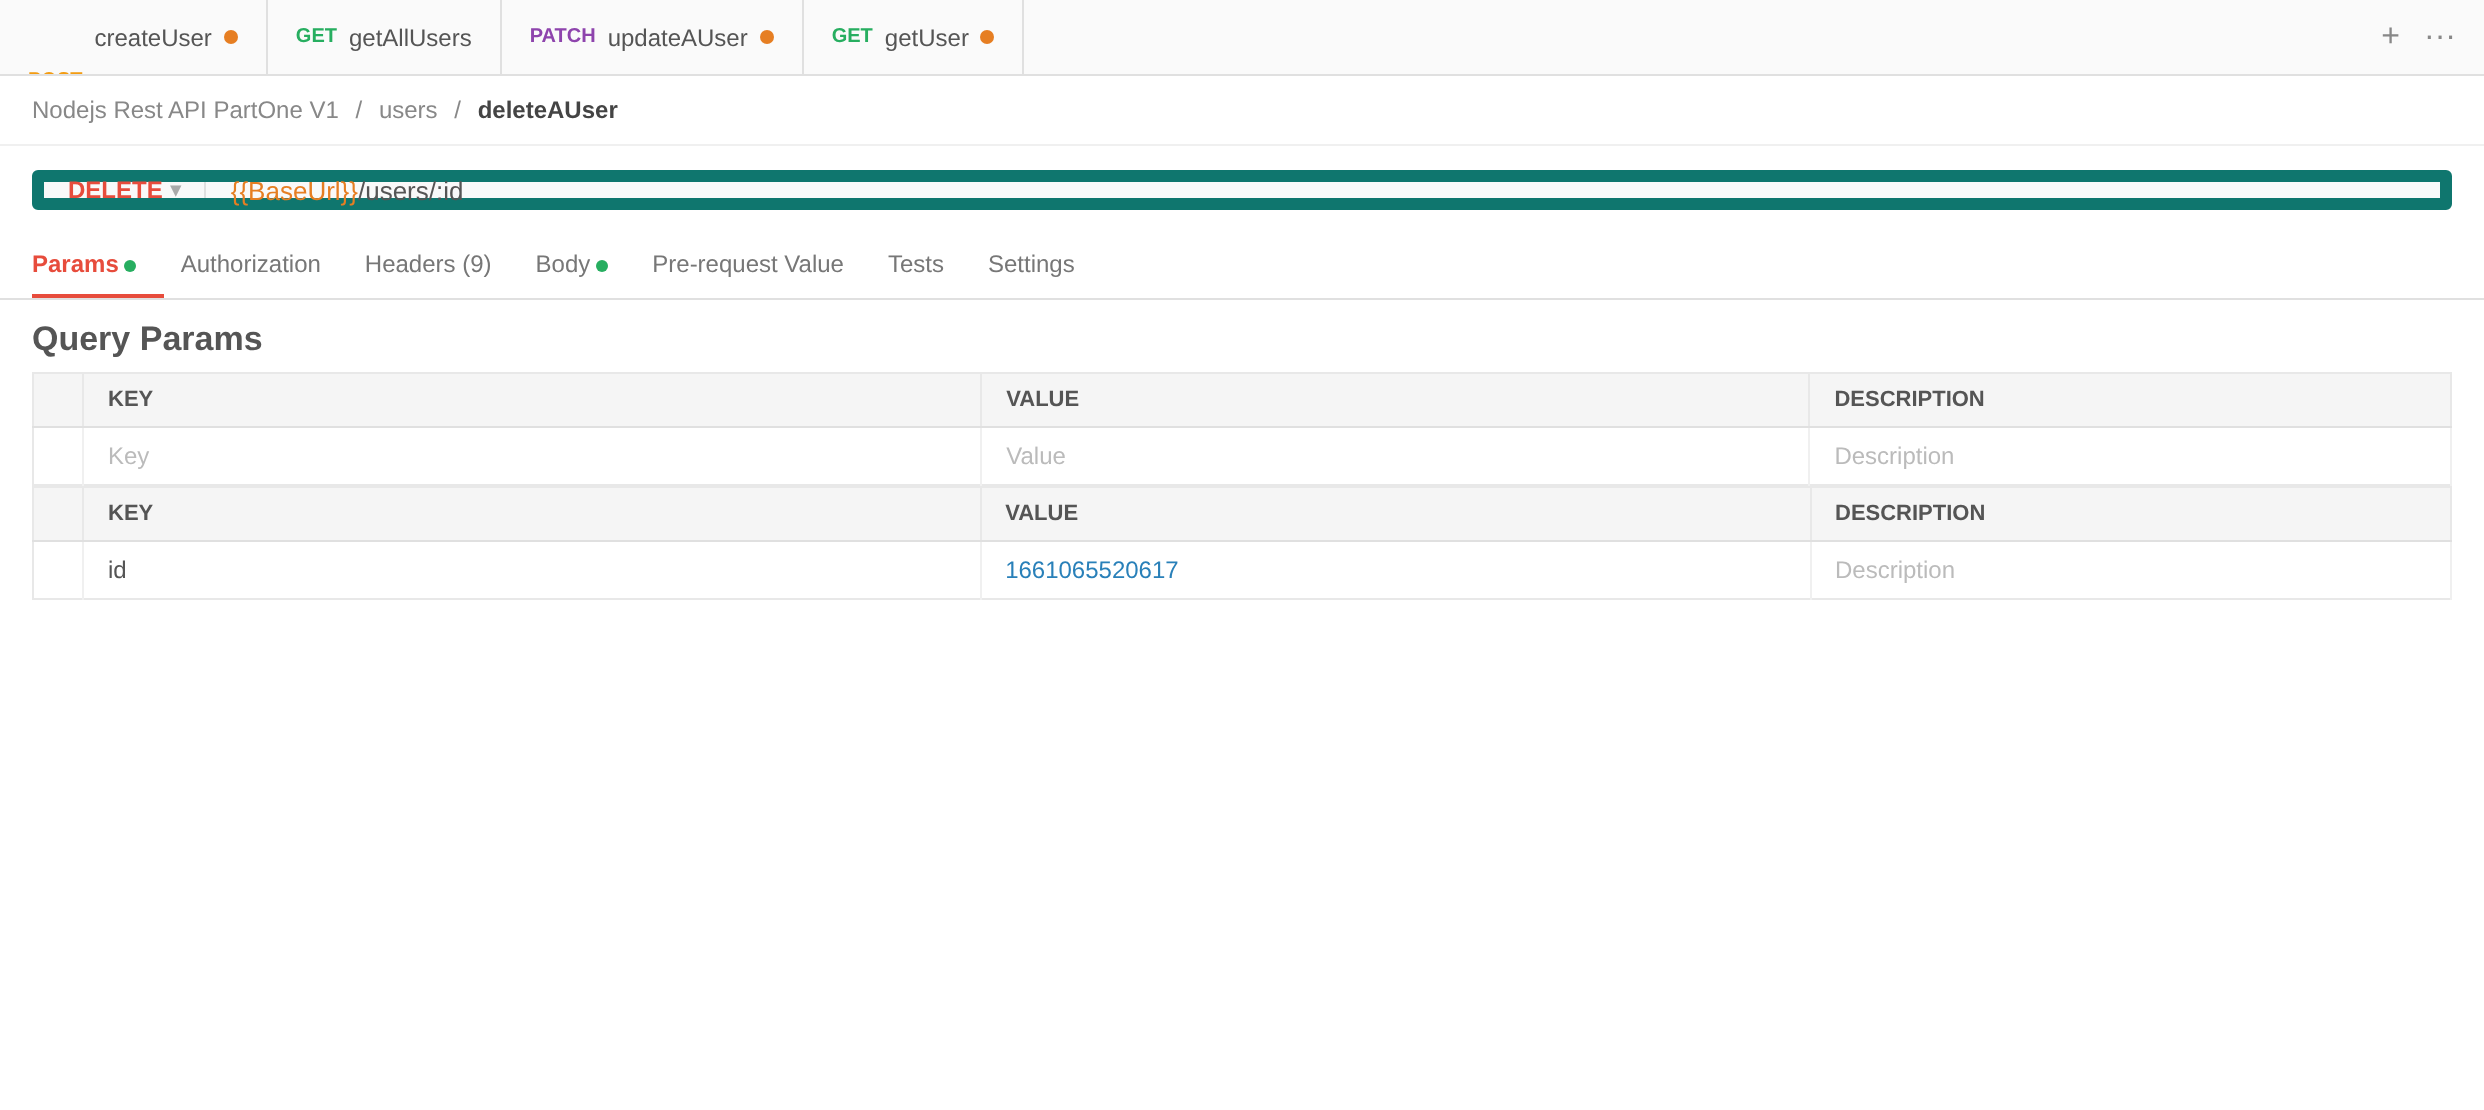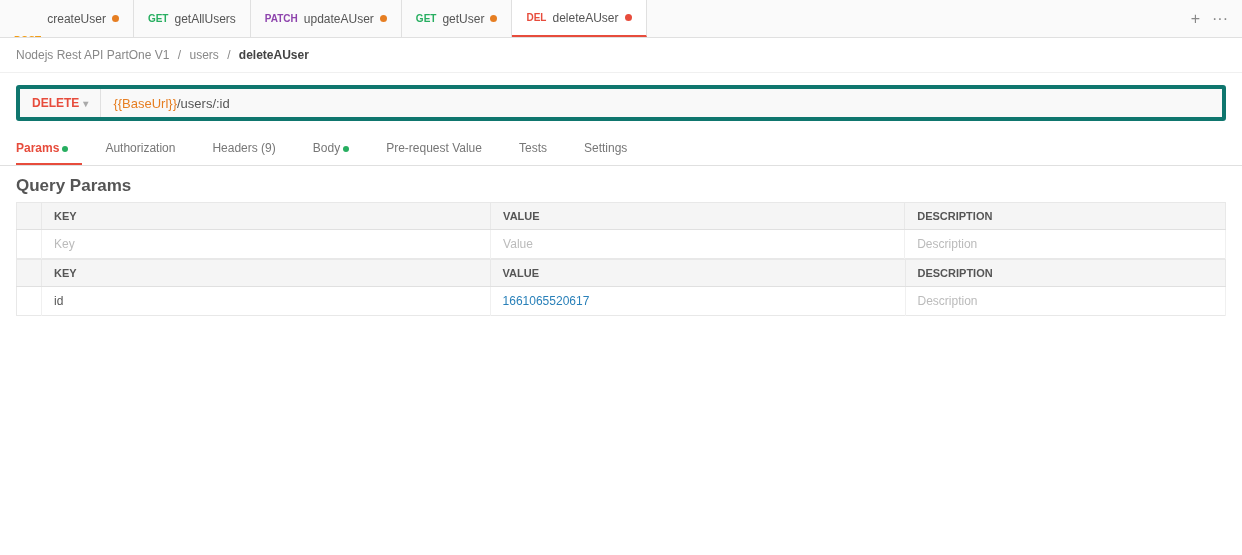--- a/index.html
+++ b/index.html
@@ -74,24 +74,24 @@
       border-bottom: 1px solid #f0f0f0;
     }
     .breadcrumb span.bold { font-weight: 700; color: #444; }
     .breadcrumb span.sep { margin: 0 5px; }
 
     
     .url-bar {
       display: flex;
       align-items: center;
       margin: 12px 16px;
-      border: 4px solid #0f766e;
+      border: 6px solid #0f766e;
       border-radius: 3px;
       background: #f9f9f9;
-      height: 36px;
+      height: 20px;
     }
     .method-select {
       display: flex;
       align-items: center;
       gap: 4px;
       padding: 0 12px;
       border-right: 1px solid #e0e0e0;
       height: 100%;
       cursor: pointer;
       font-weight: 700;
@@ -110,21 +110,21 @@
       color: #555;
     }
     .url-input .var { color: #e67e22; text-align: right; }
 
     
     .req-tabs {
       display: flex;
       align-items: center;
       border-bottom: 1px solid #e0e0e0;
       padding: 0 16px;
-      gap: 15px;
+      gap: 0;
     }
     .req-tab {
       padding: 8px 14px 8px 0;
       margin-right: 8px;
       cursor: pointer;
       font-size: 12px;
       color: #777;
       border-bottom: 2px solid transparent;
     }
     .req-tab.active {
@@ -212,25 +212,20 @@
       <div class="tab">
         <span class="method method-patch">PATCH</span>
         <span>updateAUser</span>
         <span class="dot dot-orange"></span>
       </div>
       <div class="tab">
         <span class="method method-get">GET</span>
         <span>getUser</span>
         <span class="dot dot-orange"></span>
       </div>
-      <div class="tab active">
-        <span class="method method-del">DEL</span>
-        <span>deleteAUser</span>
-        <span class="dot dot-red"></span>
-      </div>
     </div>
   <div class="tab-actions">
     <button>+</button>
     <button>···</button>
   </div>
 </div>
 
 <div class="breadcrumb">
   <span>Nodejs Rest API PartOne V1</span>
   <span class="sep">/</span>

